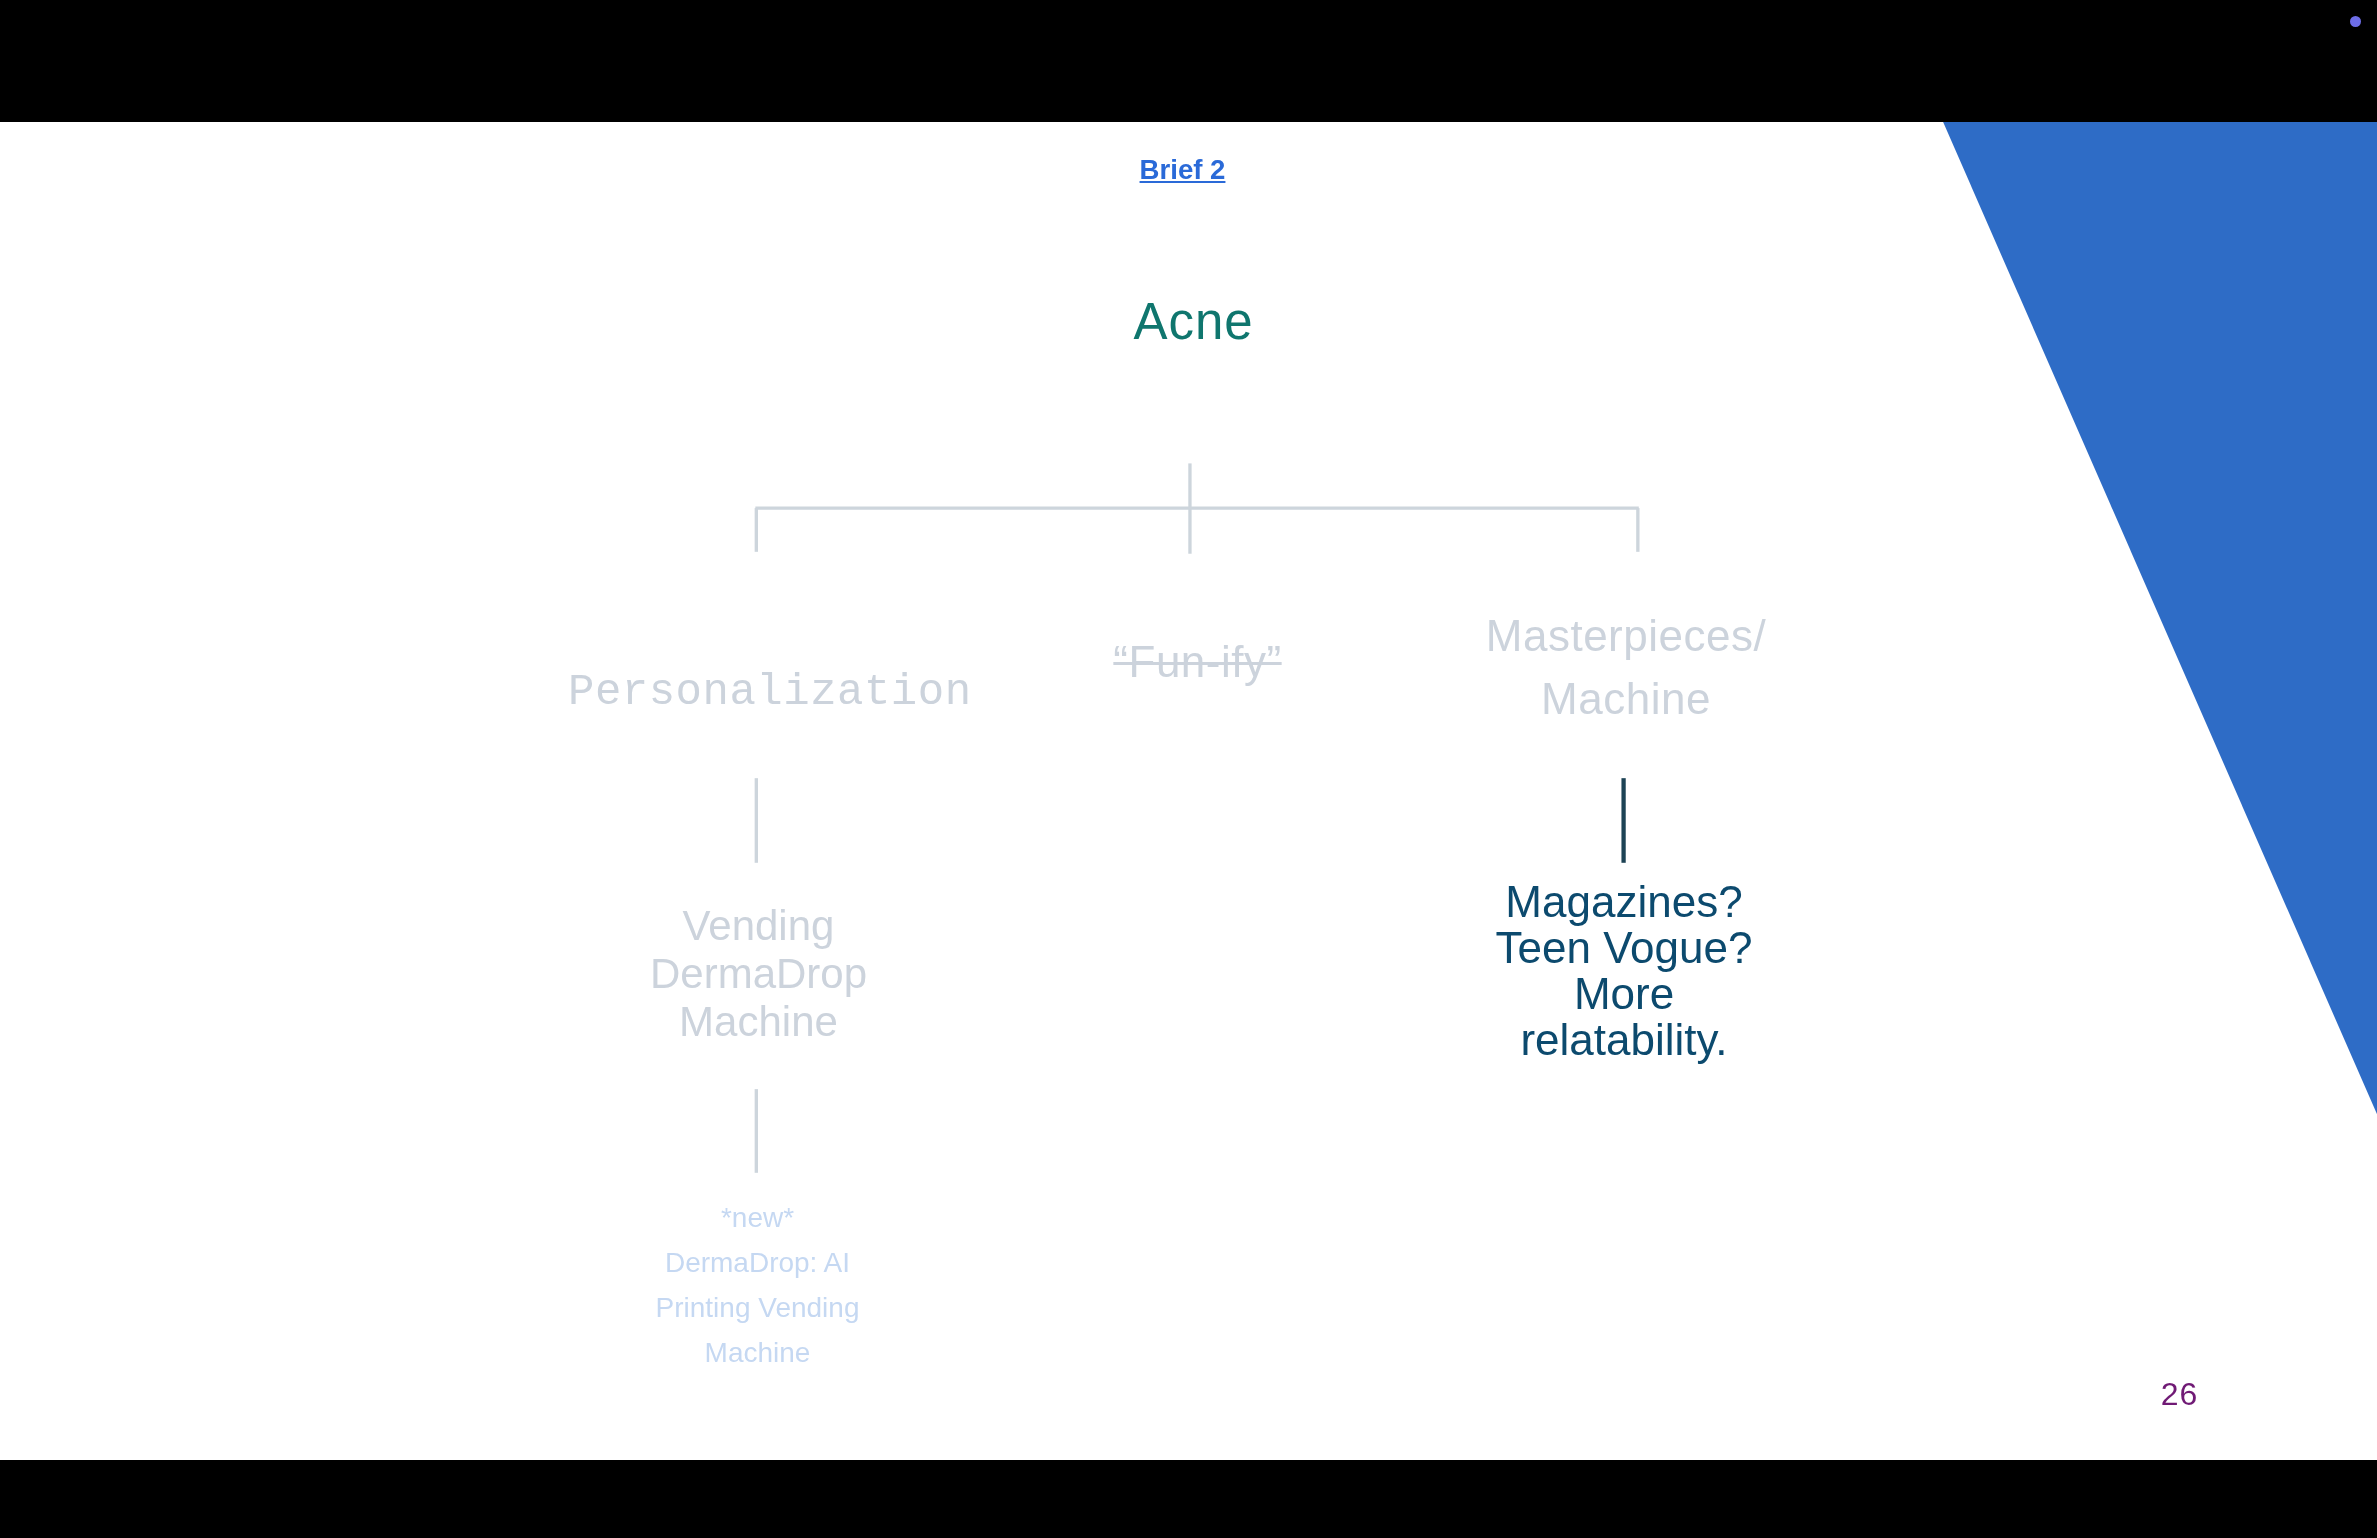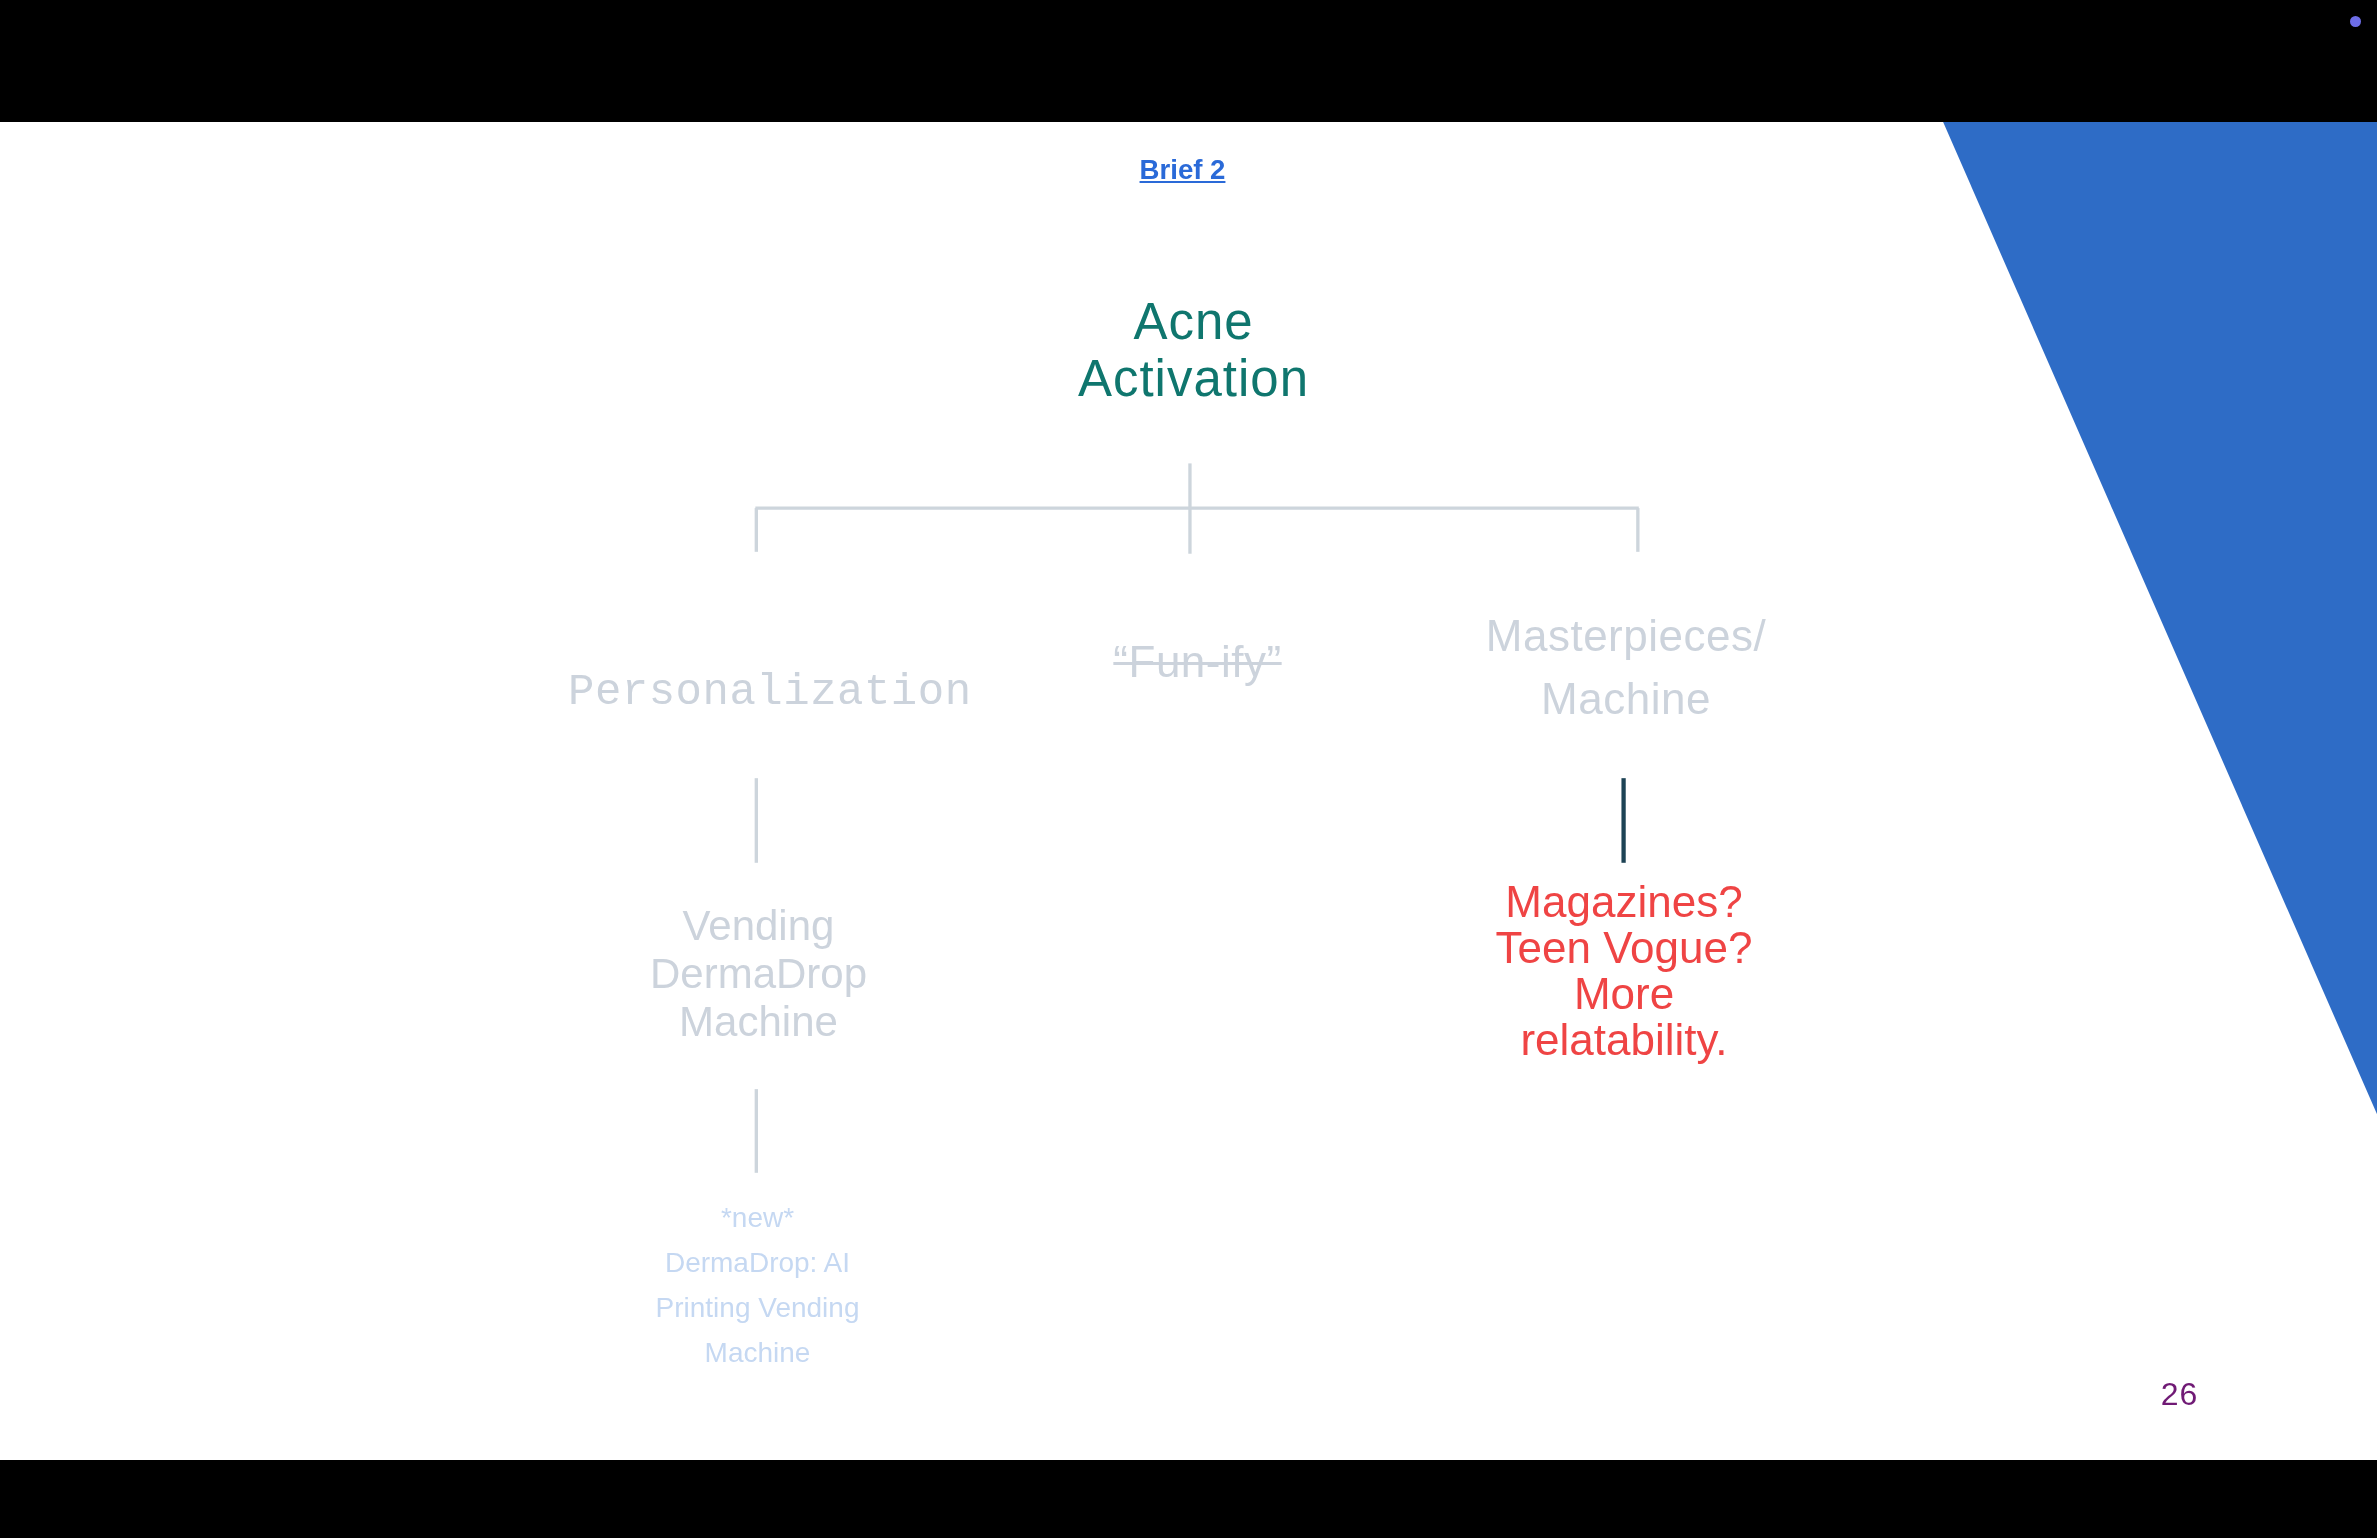--- a/index.html
+++ b/index.html
@@ -105,21 +105,21 @@
     width: 361px;
     font-size: 28px;
     line-height: 45px;
     color: #c5d8f2;
   }
   .node-magazines {
     left: 1448px; top: 757px;
     width: 352px;
     font-size: 44px;
     line-height: 46px;
-    color: #ef4444;
+    color: #0c4a6e;
   }
   .page-number {
     left: 2151px; top: 1254px;
     width: 57px;
     font-size: 32px;
     color: #701a75;
     letter-spacing: 1px;
   }
 </style>
 </head>
@@ -143,21 +143,20 @@
       <line x1="1722" y1="406" x2="1722" y2="452" stroke="#cdd5dc" stroke-width="3.5"></line>
       <line x1="795" y1="690" x2="795" y2="779" stroke="#cdd5dc" stroke-width="3.5"></line>
       <line x1="795" y1="1017" x2="795" y2="1105" stroke="#cdd5dc" stroke-width="3.5"></line>
       <line x1="1707" y1="690" x2="1707" y2="779" stroke="#1d4355" stroke-width="4.5"></line>
     </svg>
 
     <div class="txt brief-link">Brief 2</div>
 
     <div class="txt title">
       <div>Acne</div>
-      <div>Activation</div>
     </div>
 
     <div class="txt branch branch-personalization">Personalization</div>
 
     <div class="txt branch branch-funify">“Fun-ify”</div>
 
     <div class="txt branch branch-masterpieces">
       <div>Masterpieces/</div>
       <div>Machine</div>
     </div>

